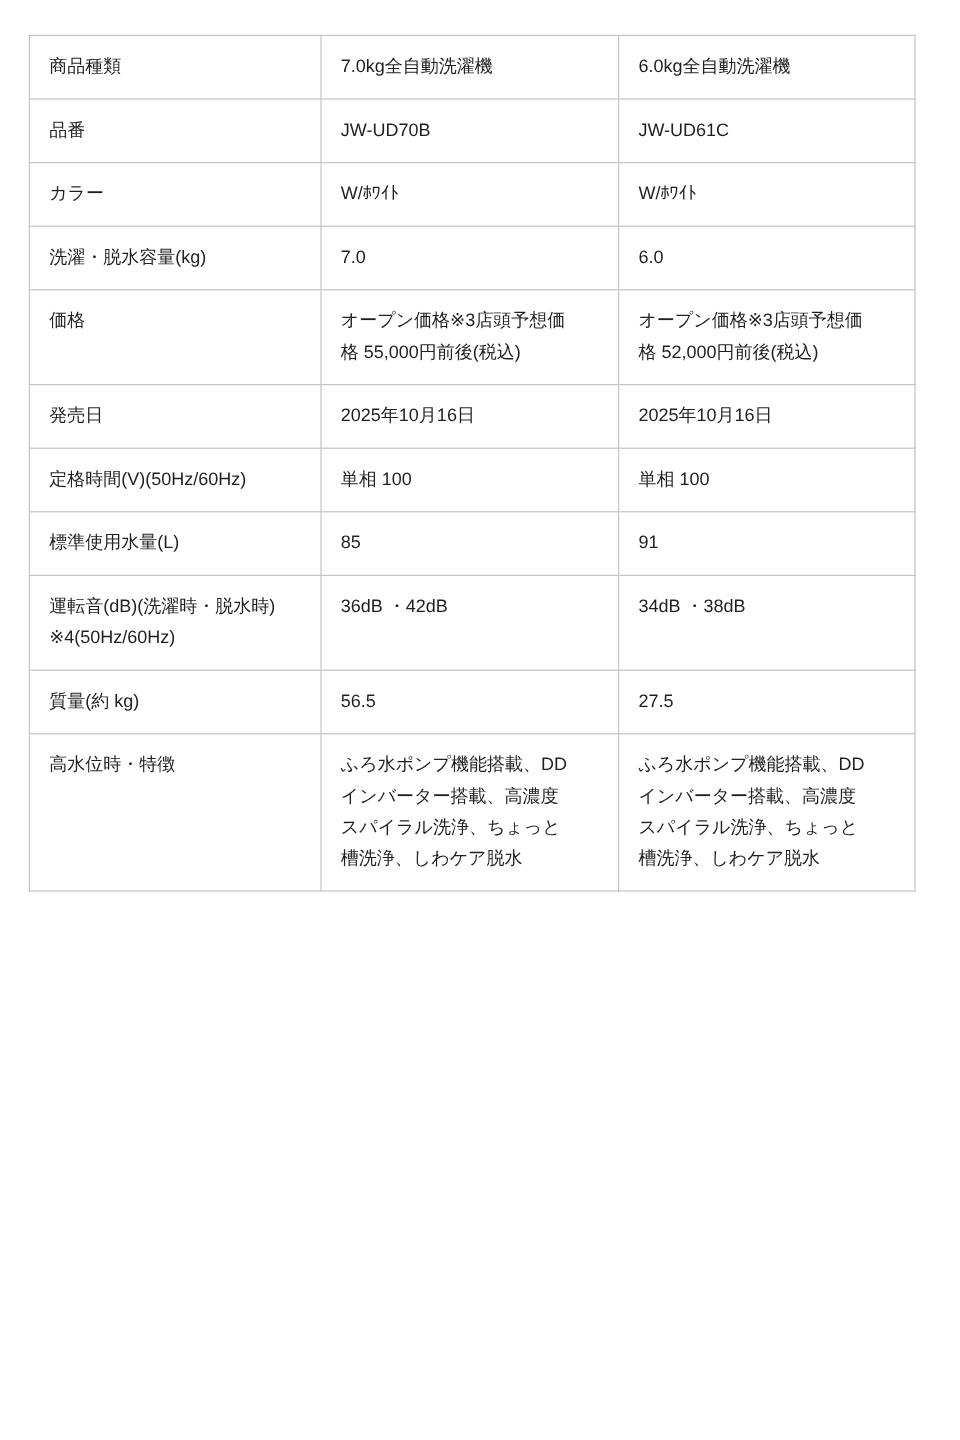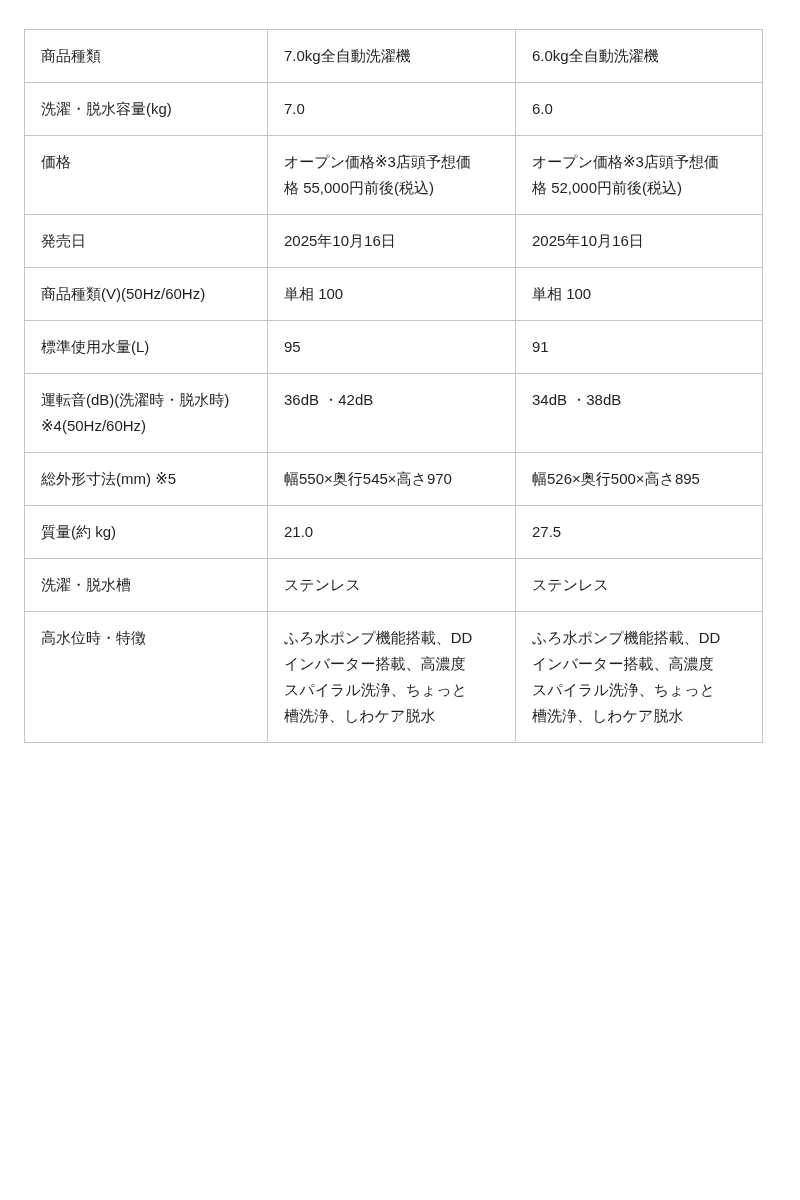--- a/index.html
+++ b/index.html
@@ -50,66 +50,66 @@
       <col class="c-val1">
       <col class="c-val2">
     </colgroup>
     <tbody>
       <tr>
         <th>商品種類</th>
         <td>7.0kg全自動洗濯機</td>
         <td>6.0kg全自動洗濯機</td>
       </tr>
       <tr>
+        <th>品番</th>
+        <td>JW-UD70B</td>
+        <td>JW-UD61C</td>
+      </tr>
+      <tr>
+        <th>カラー</th>
+        <td>W/ﾎﾜｲﾄ</td>
+        <td>W/ﾎﾜｲﾄ</td>
+      </tr>
+      <tr>
         <th>洗濯・脱水容量(kg)</th>
         <td>7.0</td>
         <td>6.0</td>
       </tr>
       <tr>
         <th>価格</th>
         <td>オープン価格※3店頭予想価
 格 55,000円前後(税込)</td>
         <td>オープン価格※3店頭予想価
 格 52,000円前後(税込)</td>
       </tr>
       <tr>
         <th>発売日</th>
         <td>2025年10月16日</td>
         <td>2025年10月16日</td>
       </tr>
       <tr>
-        <th>商品種類(V)(50Hz/60Hz)</th>
+        <th>定格時間(V)(50Hz/60Hz)</th>
         <td>単相 100</td>
         <td>単相 100</td>
       </tr>
       <tr>
         <th>標準使用水量(L)</th>
-        <td>95</td>
+        <td>85</td>
         <td>91</td>
       </tr>
       <tr>
         <th>運転音(dB)(洗濯時・脱水時)
 ※4(50Hz/60Hz)</th>
         <td>36dB ・42dB</td>
         <td>34dB ・38dB</td>
       </tr>
       <tr>
-        <th>総外形寸法(mm) ※5</th>
-        <td>幅550×奥行545×高さ970</td>
-        <td>幅526×奥行500×高さ895</td>
-      </tr>
-      <tr>
         <th>質量(約 kg)</th>
-        <td>21.0</td>
+        <td>56.5</td>
         <td>27.5</td>
-      </tr>
-      <tr>
-        <th>洗濯・脱水槽</th>
-        <td>ステンレス</td>
-        <td>ステンレス</td>
       </tr>
       <tr>
         <th>高水位時・特徴</th>
         <td>ふろ水ポンプ機能搭載、DD
 インバーター搭載、高濃度
 スパイラル洗浄、ちょっと
 槽洗浄、しわケア脱水</td>
         <td>ふろ水ポンプ機能搭載、DD
 インバーター搭載、高濃度
 スパイラル洗浄、ちょっと

